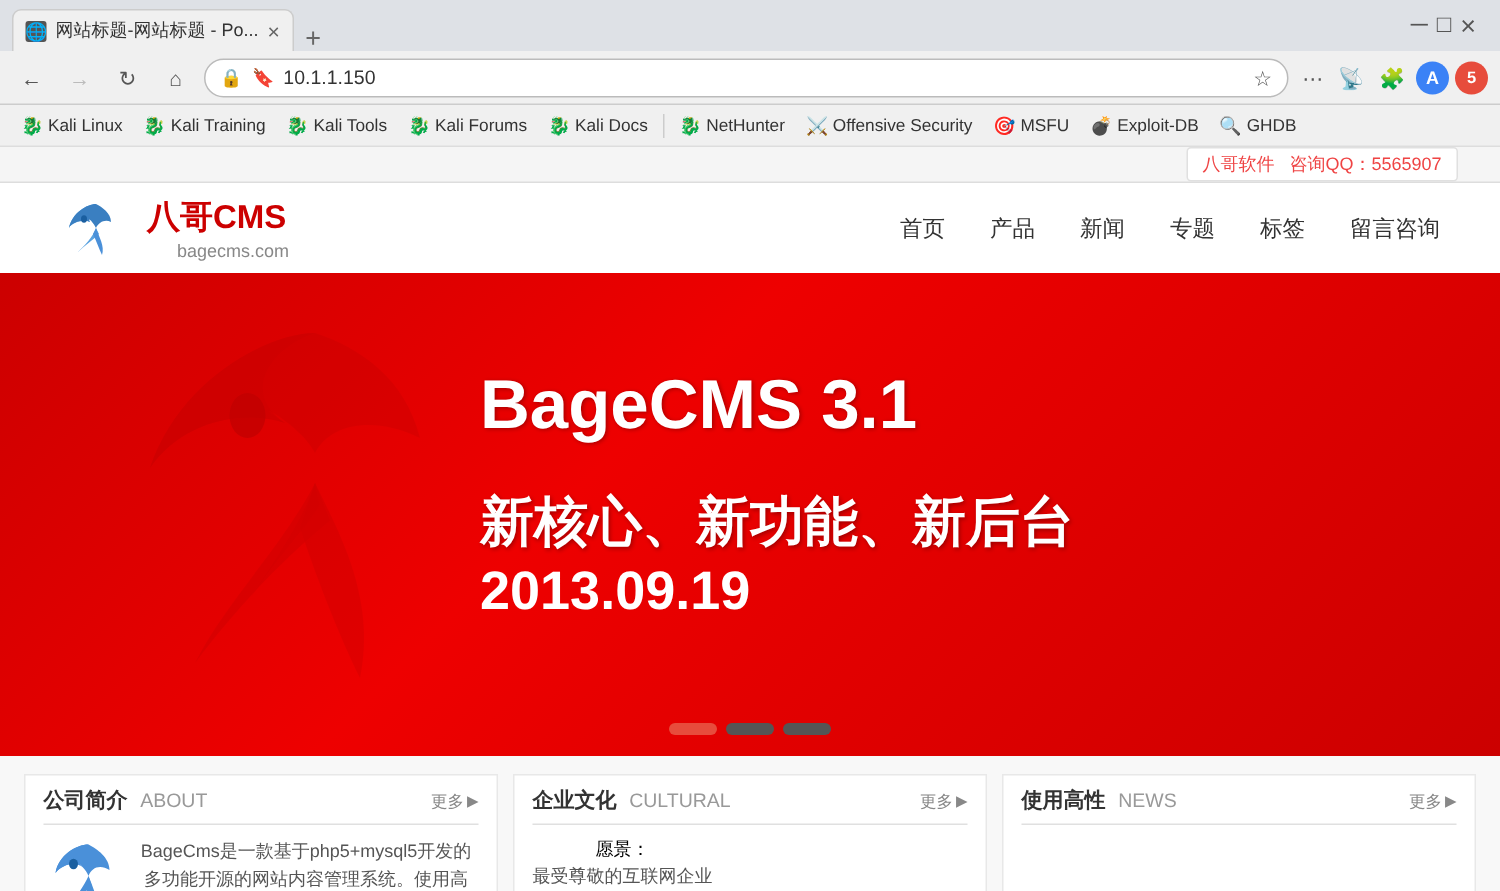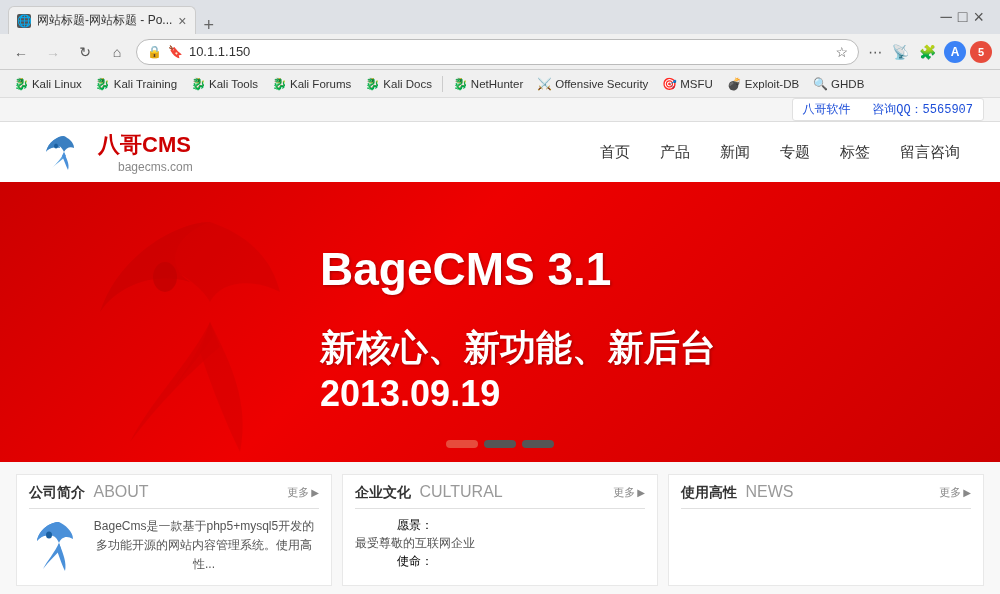--- a/index.html
+++ b/index.html
@@ -102,25 +102,24 @@
     .bookmark-icon { font-size: 12px; }
     .bookmark-sep { width: 1px; height: 16px; background: #ccc; margin: 0 2px; }
 
     
     .qq-bar {
       background: #f5f5f5;
       height: 24px;
       display: flex;
       align-items: center;
       justify-content: flex-end;
-      padding: 0 16px;
+      padding: 0 28px;
       font-size: 12px;
-      color: #1d4ed8;
+      color: #ef4444;
       border-bottom: 1px solid #ddd;
-      font-family: Liberation Mono, monospace;
     }
     .qq-info {
       background: white;
       border: 1px solid #e0e0e0;
       border-radius: 3px;
       padding: 2px 10px;
       font-size: 12px;
     }
 
     
@@ -141,21 +140,21 @@
       position: relative;
     }
     .logo-text { font-size: 22px; font-weight: bold; color: #c00; }
     .logo-sub { font-size: 12px; color: #888; padding-left: 20px; }
     .site-nav { display: flex; align-items: center; gap: 30px; }
     .nav-item { font-size: 15px; color: #333; cursor: pointer; text-decoration: none; }
 
     
     .hero {
       background: linear-gradient(135deg, #c00 0%, #e00 40%, #cc0000 100%);
-      height: 280px;
+      height: 322px;
       position: relative;
       display: flex;
       align-items: center;
       overflow: hidden;
     }
     .hero-bird {
       position: absolute;
       left: 80px;
       top: 20px;
       width: 260px;
@@ -217,21 +216,21 @@
     }
     .section-header {
       display: flex;
       align-items: center;
       justify-content: space-between;
       border-bottom: 1px solid #e0e0e0;
       padding-bottom: 6px;
       margin-bottom: 8px;
     }
     .section-title-cn { font-size: 14px; font-weight: bold; color: #333; }
-    .section-title-en { font-size: 16px; color: #999; margin-left: 4px; }
+    .section-title-en { font-size: 13px; color: #999; margin-left: 4px; }
     .section-more { font-size: 11px; color: #888; cursor: pointer; display: flex; align-items: center; gap: 2px; }
     .section-body { display: flex; font-size: 13px; text-align: center; }
     .section-text { color: #555; font-size: 12px; line-height: 1.6; }
     .section-link { color: #000000; font-size: 12px; }
   </style>
 </head>
 <body>
 
 <div class="browser-title-bar">
   <div class="tab-area">

